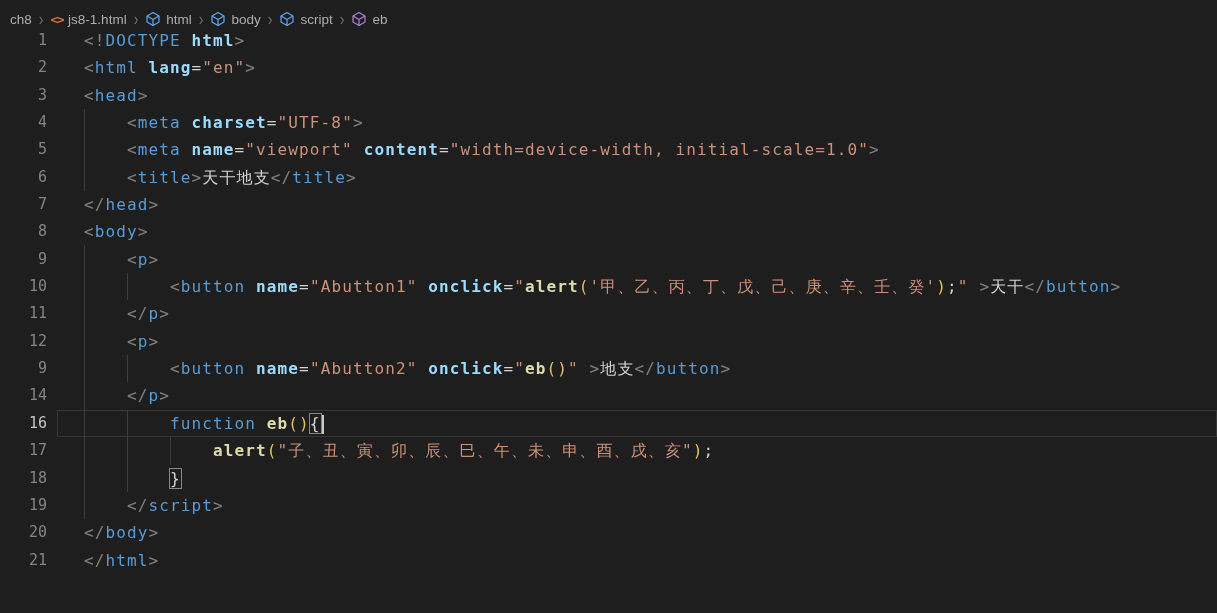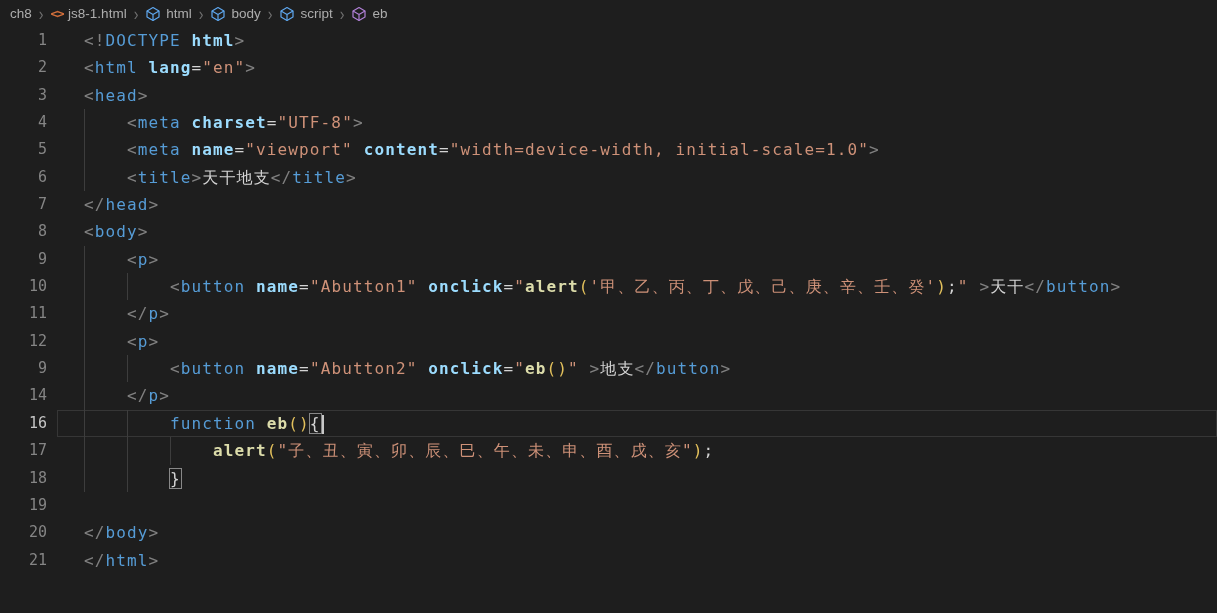--- a/index.html
+++ b/index.html
@@ -11,21 +11,21 @@
     --bracket_gold:#e2c05c; --guide:#3d3d3d; --active_line_border:#363636;
     --brace_match_border:#888888; --cursor:#c8c8c8;
   }
   html,body{margin:0;padding:0}
   body{
     width:1217px;height:613px;background:var(--bg);overflow:hidden;
     font-family:"Liberation Sans",sans-serif;
   }
   
   .breadcrumb{
-    height:27px;display:flex;align-items:center;padding-left:10px;
+    height:27px;display:flex;align-items:flex-end;padding-left:10px;
     font-size:13.5px;color:var(--breadcrumb_fg);white-space:nowrap;
   }
   .bc-item{display:inline-flex;align-items:center;gap:5px;cursor:pointer}
   .bc-sep{margin:0 7px;color:var(--chevron);font-size:14px;transform:scaleY(1.25)}
   .bc-code-icon{
     font-family:"DejaVu Sans Mono","Liberation Mono",monospace;
     font-weight:bold;color:var(--icon_orange);font-size:13px;letter-spacing:-1.5px;
   }
   .cube{width:16px;height:16px;flex:none}
   .cube.blue{color:var(--icon_blue)} .cube.purple{color:var(--icon_purple)}
@@ -179,20 +179,21 @@
         <div class="code-line">
           <div class="line-num">17</div>
           <div class="line-code"><span class="indent-guide" style="left: 0px;"></span><span class="indent-guide" style="left: 43px;"></span><span class="indent-guide" style="left: 86px;"></span><span class="tk-pln">            </span><span class="tk-fn">alert</span><span class="tk-brk">(</span><span class="tk-str">"子、丑、寅、卯、辰、巳、午、未、申、酉、戌、亥"</span><span class="tk-brk">)</span><span class="tk-op">;</span></div>
         </div>
         <div class="code-line">
           <div class="line-num">18</div>
           <div class="line-code"><span class="indent-guide" style="left: 0px;"></span><span class="indent-guide" style="left: 43px;"></span><span class="tk-pln">        </span><span class="tk-brc boxed">}</span></div>
         </div>
         <div class="code-line">
           <div class="line-num">19</div>
+          <div class="line-code"><span class="indent-guide" style="left: 0px;"></span><span class="tk-pln">    </span><span class="tk-pun">&lt;/</span><span class="tk-tag">script</span><span class="tk-pun">&gt;</span></div>
         </div>
         <div class="code-line">
           <div class="line-num">20</div>
           <div class="line-code"><span class="tk-pun">&lt;/</span><span class="tk-tag">body</span><span class="tk-pun">&gt;</span></div>
         </div>
         <div class="code-line">
           <div class="line-num">21</div>
           <div class="line-code"><span class="tk-pun">&lt;/</span><span class="tk-tag">html</span><span class="tk-pun">&gt;</span></div>
         </div>
       </div>

